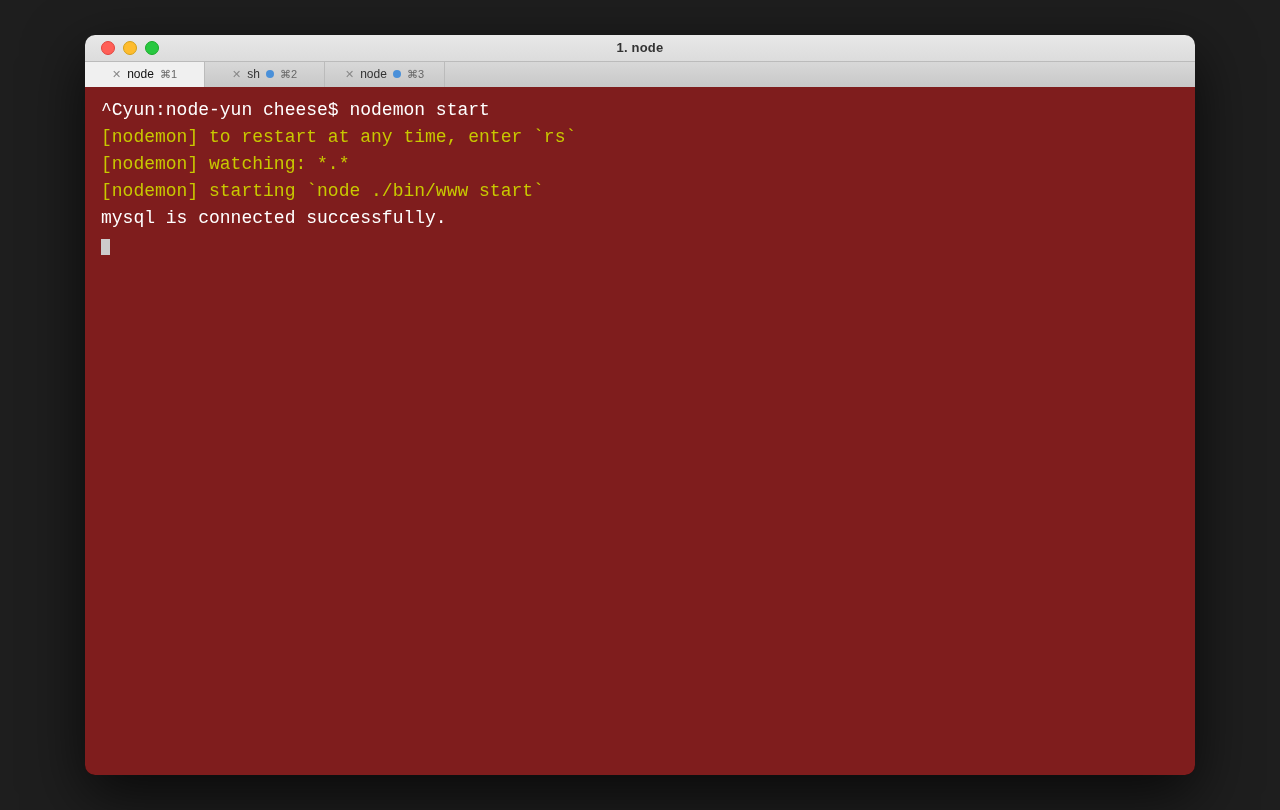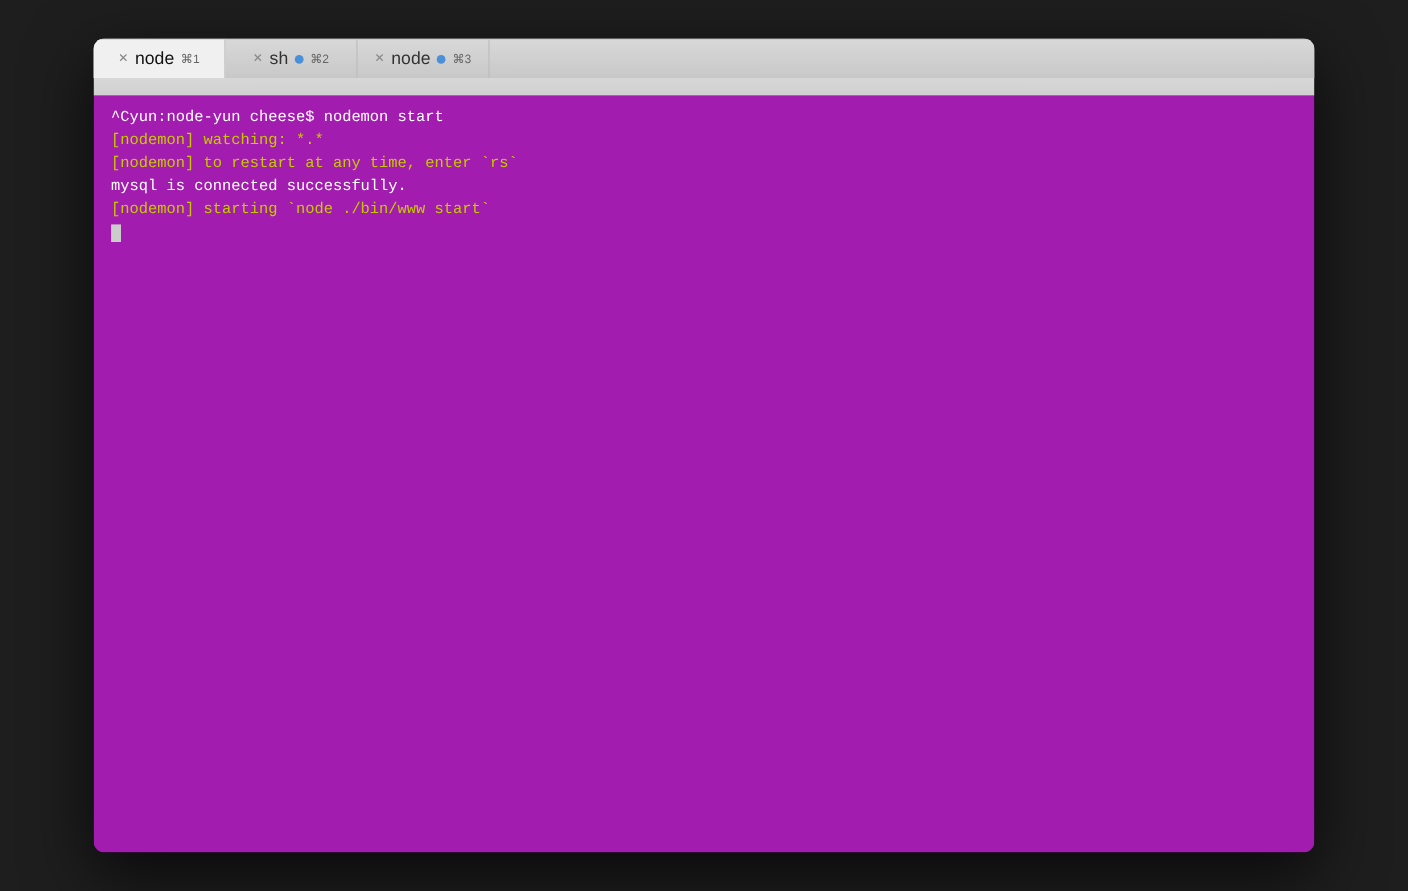--- a/index.html
+++ b/index.html
@@ -113,21 +113,21 @@
     }
 
     .tab .close-icon {
       font-size: 11px;
       color: #888;
       cursor: pointer;
       line-height: 1;
     }
 
     .tab .tab-name {
-      font-size: 16px;
+      font-size: 12px;
       font-weight: 400;
     }
 
     .tab .shortcut {
       font-size: 11px;
       color: #666;
     }
 
     .tab .dot {
       width: 8px;
@@ -136,24 +136,24 @@
       display: inline-block;
     }
 
     .dot-blue {
       background: #4a90d9;
     }
 
     
     .terminal-content {
       flex: 1;
-      background: #a21caf;
+      background: #7f1d1d;
       padding: 10px 16px;
       font-family: 'Courier New', Courier, monospace;
-      font-size: 14px;
+      font-size: 18px;
       line-height: 1.5;
       color: #ffffff;
       overflow-y: auto;
     }
 
     .line {
       display: block;
       white-space: pre;
     }
 
@@ -178,20 +178,28 @@
       0%, 100% { opacity: 1; }
       50% { opacity: 0; }
     }
   </style>
 </head>
 <body>
 
 <div class="terminal-window">
 
   <div class="title-bar">
+    <div class="title-row">
+      <div class="traffic-lights">
+        <div class="traffic-light close"></div>
+        <div class="traffic-light minimize"></div>
+        <div class="traffic-light maximize"></div>
+      </div>
+      <span class="title-text">1. node</span>
+    </div>
 
     <div class="tabs-row">
 
       <div class="tab active">
         <span class="close-icon">✕</span>
         <span class="tab-name">node</span>
         <span class="shortcut">⌘1</span>
       </div>
 
       <div class="tab">
@@ -205,19 +213,19 @@
         <span class="close-icon">✕</span>
         <span class="tab-name">node</span>
         <span class="dot dot-blue"></span>
         <span class="shortcut">⌘3</span>
       </div>
     </div>
   </div>
 
   <div class="terminal-content">
     <span class="line color-white">^Cyun:node-yun cheese$ nodemon start</span>
+    <span class="line color-yellow-green">[nodemon] to restart at any time, enter `rs`</span>
     <span class="line color-yellow-green">[nodemon] watching: *.*</span>
-    <span class="line color-yellow-green">[nodemon] to restart at any time, enter `rs`</span>
+    <span class="line color-yellow-green">[nodemon] starting `node ./bin/www start`</span>
     <span class="line color-white">mysql is connected successfully.</span>
-    <span class="line color-yellow-green">[nodemon] starting `node ./bin/www start`</span>
     <span class="line"><span class="cursor"></span></span>
   </div>
 </div>
 
 </body></html>

